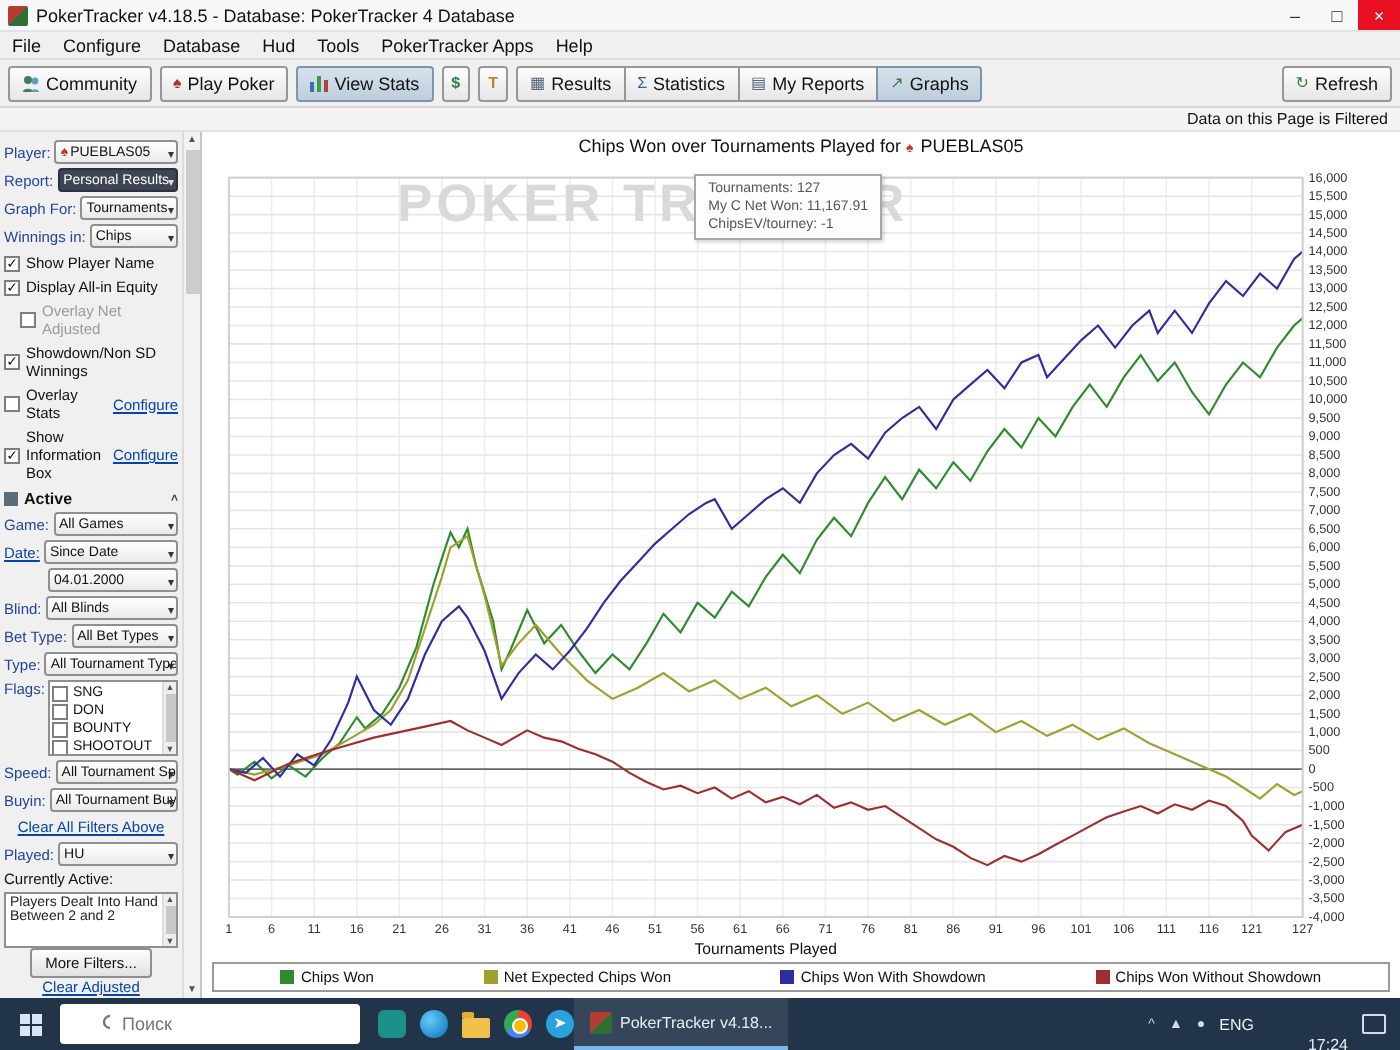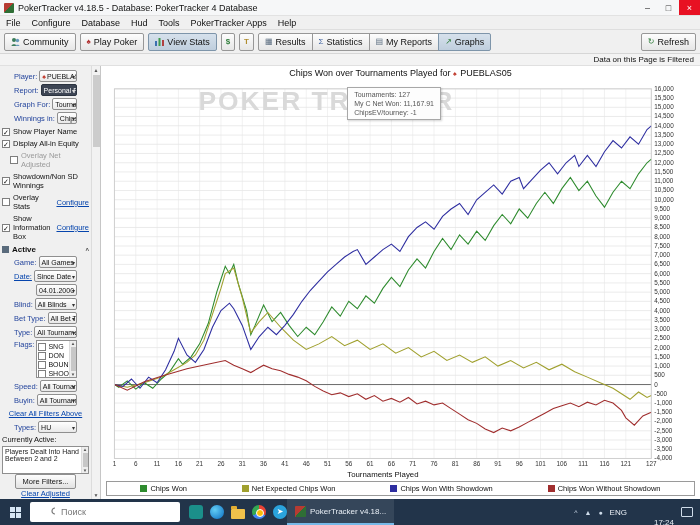--- a/index.html
+++ b/index.html
@@ -41,21 +41,21 @@
   
   .filterline { height:12px; display:flex; justify-content:flex-end; align-items:center;
     padding-right:6px; font-size:8px; background:#f3f3f3; border-bottom:1px solid #e0e0e0; }
 
   
   .main { display:flex; height:433px; background:#fff; }
 
   
   .sidebar { width:101px; flex:none; background:#f0f0f0; border-right:1px solid #c6c6c6;
     position:relative; padding:2px 11px 2px 2px; font-size:7.5px; overflow:hidden; }
-  .row { display:flex; align-items:center; gap:2px; margin:2px 12px; min-width:0;justify-content:flex-end; }
+  .row { display:flex; align-items:center; gap:2px; margin:2px 0; min-width:0;justify-content:flex-end; }
   .row.top { align-items:flex-start; }
   .lbl { color:#23449c; white-space:nowrap; flex:none; }
   .link { color:#0645ad; text-decoration:underline; cursor:pointer; }
   .combo { position:relative; flex:1; min-width:0; height:12px; border:1px solid #8f8f8f;
     border-radius:2px; background:linear-gradient(#ffffff,#e9e9e9); display:flex;
     align-items:center; padding:0 10px 0 2px; font-size:7px; white-space:nowrap; overflow:hidden; }
   .combo::after { content:"▾"; position:absolute; right:1px; top:2px; font-size:6px; color:#333; }
   .combo.dark { background:#3d4554; color:#fff; border-color:#2b3340; }
   .combo.dark::after { color:#ddd; }
   .chkrow { display:flex; align-items:center; gap:3px; margin:3px 0; font-size:7.5px; min-width:0; }
@@ -365,21 +365,21 @@
         <span class="combo">
           <span>All Tournament Buyins</span>
         </span>
       </div>
 
       <div class="center">
         <span class="link">Clear All Filters Above</span>
       </div>
 
       <div class="row">
-        <span class="lbl">Types:</span>
+        <span class="lbl">Played:</span>
         <span class="combo">
           <span>HU</span>
         </span>
       </div>
 
       <div style="margin:2px 0 1px;">Currently Active:</div>
 
       <div class="activebox">
         <span>Players Dealt Into Hand Between 2 and 2</span>
         <span class="miniscroll">

